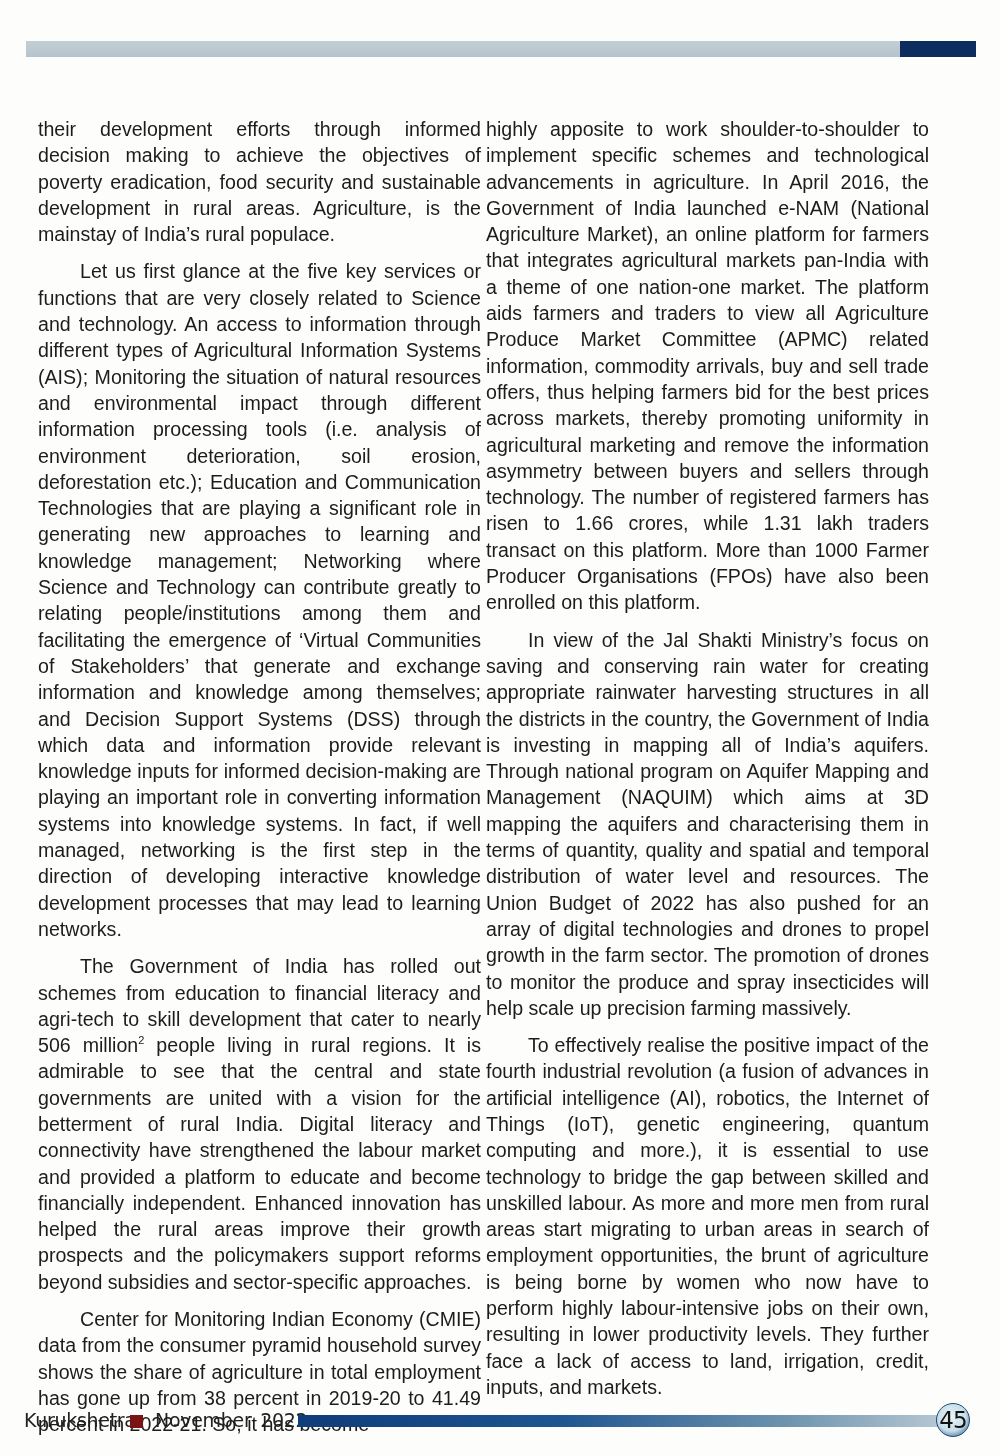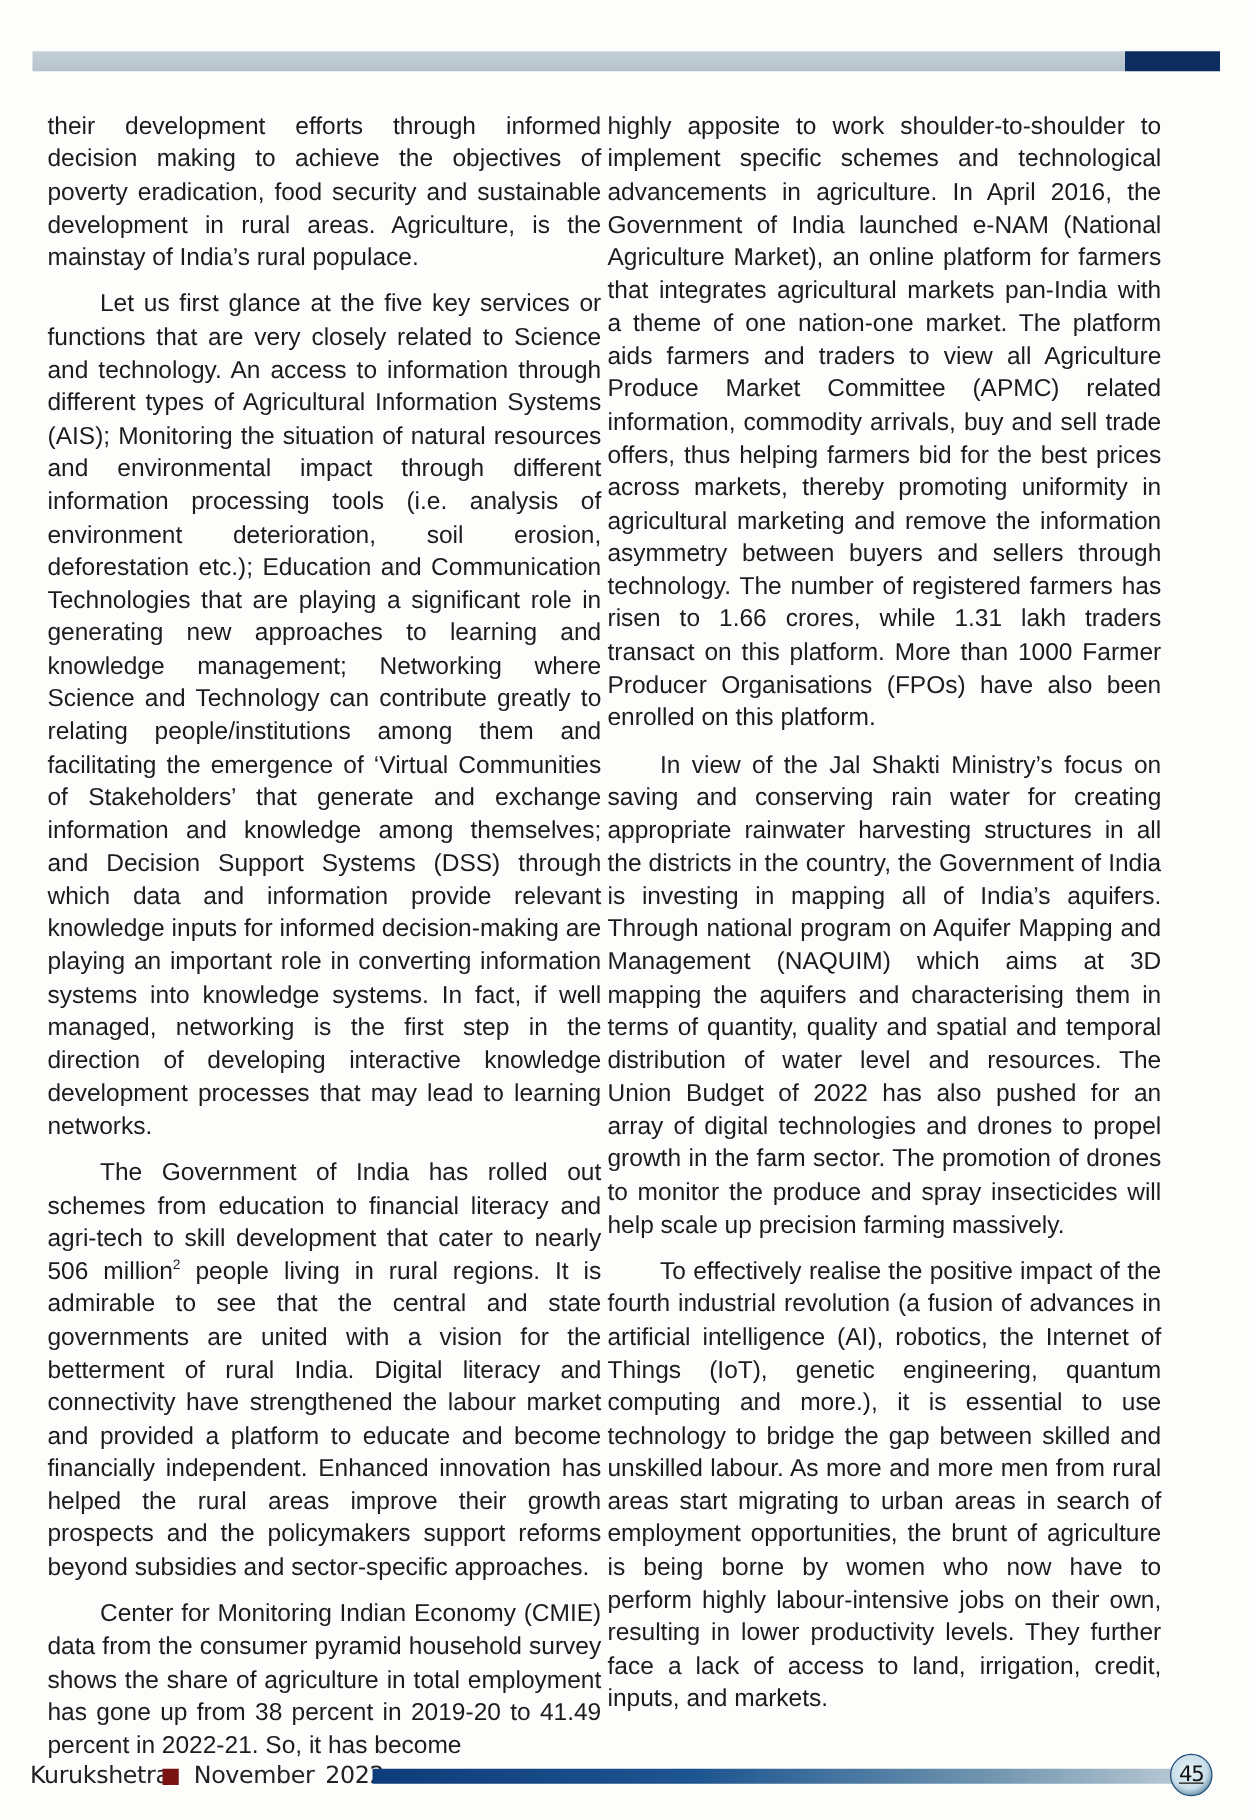--- a/index.html
+++ b/index.html
@@ -19,21 +19,21 @@
   }
   .column {
     position: absolute; top: 88px; width: 443px;
     font-size: 19.6px; line-height: 26.3px;
     text-align: justify; hyphens: none;
   }
   .col-left { left: 38px; }
   .col-right { left: 486px; }
   .column p { margin: 0 0 11px 0; }
   .column p.indent { text-indent: 42px; }
-  .column p.cont { text-indent: 0; }
+  .column p.cont { text-indent: 0; margin-top: 28px; }
   sup { font-size: 11px; line-height: 0; vertical-align: super; }
 
   .footer {
     position: absolute; left: 0; top: 1405px; width: 1000px; height: 34px;
   }
   .footer-mag {
     position: absolute; left: 24px; top: 4px;
     font-size: 19px; color: #222;
     font-family: "DejaVu Sans", sans-serif; letter-spacing: -0.3px;
   }
@@ -49,22 +49,22 @@
   .footer-bar {
     position: absolute; left: 298px; top: 10px; width: 650px; height: 12px;
     background: linear-gradient(90deg, #0f3c7a 0%, #1e5590 40%, #6d93ae 75%, #b9c9d4 100%);
   }
   .page-badge {
     position: absolute; left: 936px; top: 1403px; width: 32px; height: 32px;
     border-radius: 50%;
     background: radial-gradient(circle at 45% 40%, #e9f4f8 0%, #c6dde8 55%, #5f86a3 80%, #1d4a76 100%);
     border: 1px solid #1d4a76;
     display: flex; align-items: center; justify-content: center;
-    font-size: 17px; color: #111;
-    font-family: "DejaVu Sans", sans-serif; letter-spacing: -1px; text-decoration: underline;
+    font-size: 23px; color: #111;
+    font-family: "DejaVu Sans", sans-serif; letter-spacing: -1px;
   }
 </style>
 </head>
 <body>
 
 <div class="top-bar"></div>
 <div class="top-bar-accent"></div>
 
 <div class="column col-left">
   <p class="cont">their development efforts through informed decision making to achieve the objectives of poverty eradication, food security and sustainable development in rural areas. Agriculture, is the mainstay of India’s rural populace.</p>

